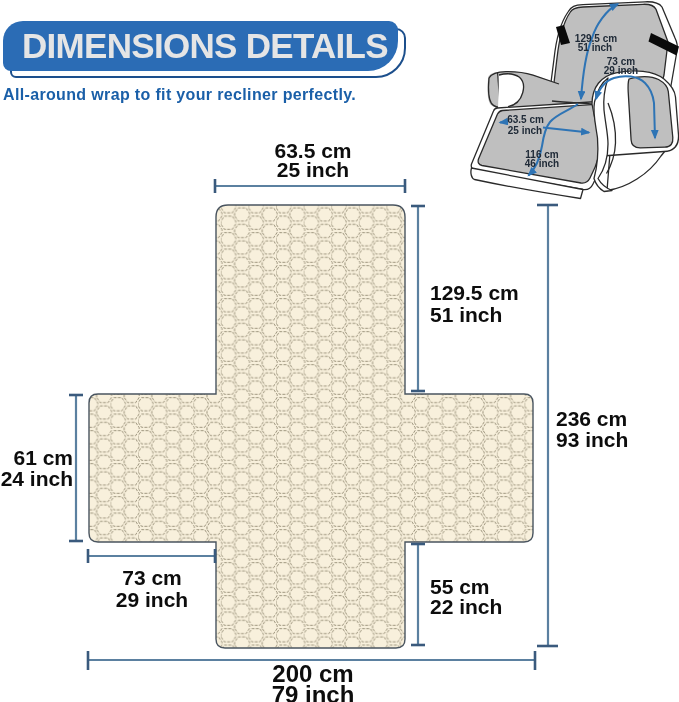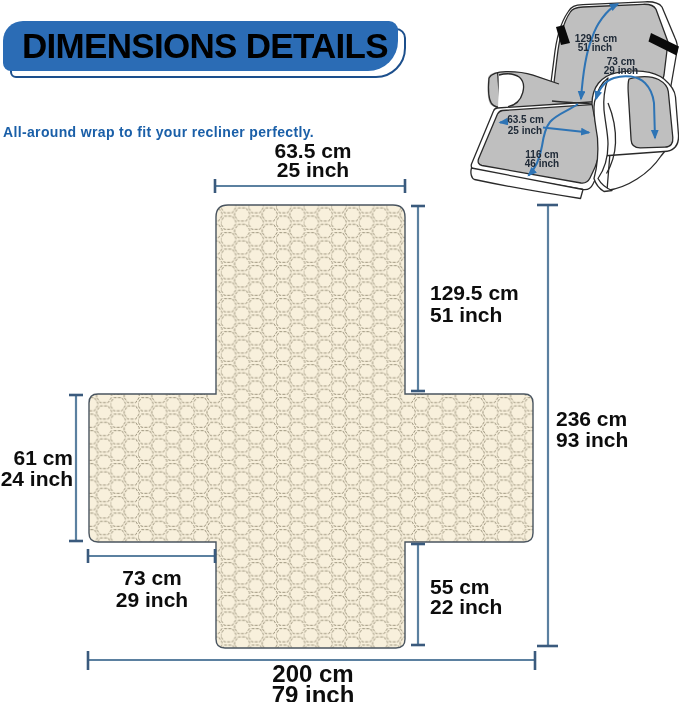--- a/index.html
+++ b/index.html
@@ -1,20 +1,20 @@
 <!DOCTYPE html>
 <html><head>
 <meta charset="utf-8">
 <style>
   html,body{margin:0;padding:0;}
   body{width:679px;height:702px;background:#ffffff;font-family:"Liberation Sans",sans-serif;position:relative;overflow:hidden;}
   .outline{position:absolute;left:10px;top:28px;width:392px;height:46px;border:2.5px solid #1c4f8c;border-radius:20px 10px 30px 6px;}
   .badge{position:absolute;left:3px;top:21px;width:395px;height:50px;background:#2b6cb5;border-radius:20px 9px 30px 8px;}
-  .badge span{position:absolute;left:19px;top:0;line-height:50px;font-size:35px;font-weight:bold;color:#000000;letter-spacing:-0.7px;white-space:nowrap;}
-  .subtitle{position:absolute;left:3px;top:86px;font-size:14px;font-weight:bold;color:#1a5fa8;letter-spacing:0.35px;white-space:nowrap;margin-top:38px;}
+  .badge span{position:absolute;left:19px;top:0;line-height:50px;font-size:35px;font-weight:bold;color:#e5e5e5;letter-spacing:-0.7px;white-space:nowrap;}
+  .subtitle{position:absolute;left:3px;top:86px;font-size:16px;font-weight:bold;color:#1a5fa8;letter-spacing:0.35px;white-space:nowrap;}
   svg{position:absolute;left:0;top:0;}
   text{font-family:"Liberation Sans",sans-serif;font-weight:bold;}
 </style>
 </head>
 <body>
 <div class="outline"></div>
 <div class="badge">
     <span>DIMENSIONS DETAILS</span>
   </div>
 <div class="subtitle">All-around wrap to fit your recliner perfectly.</div>

